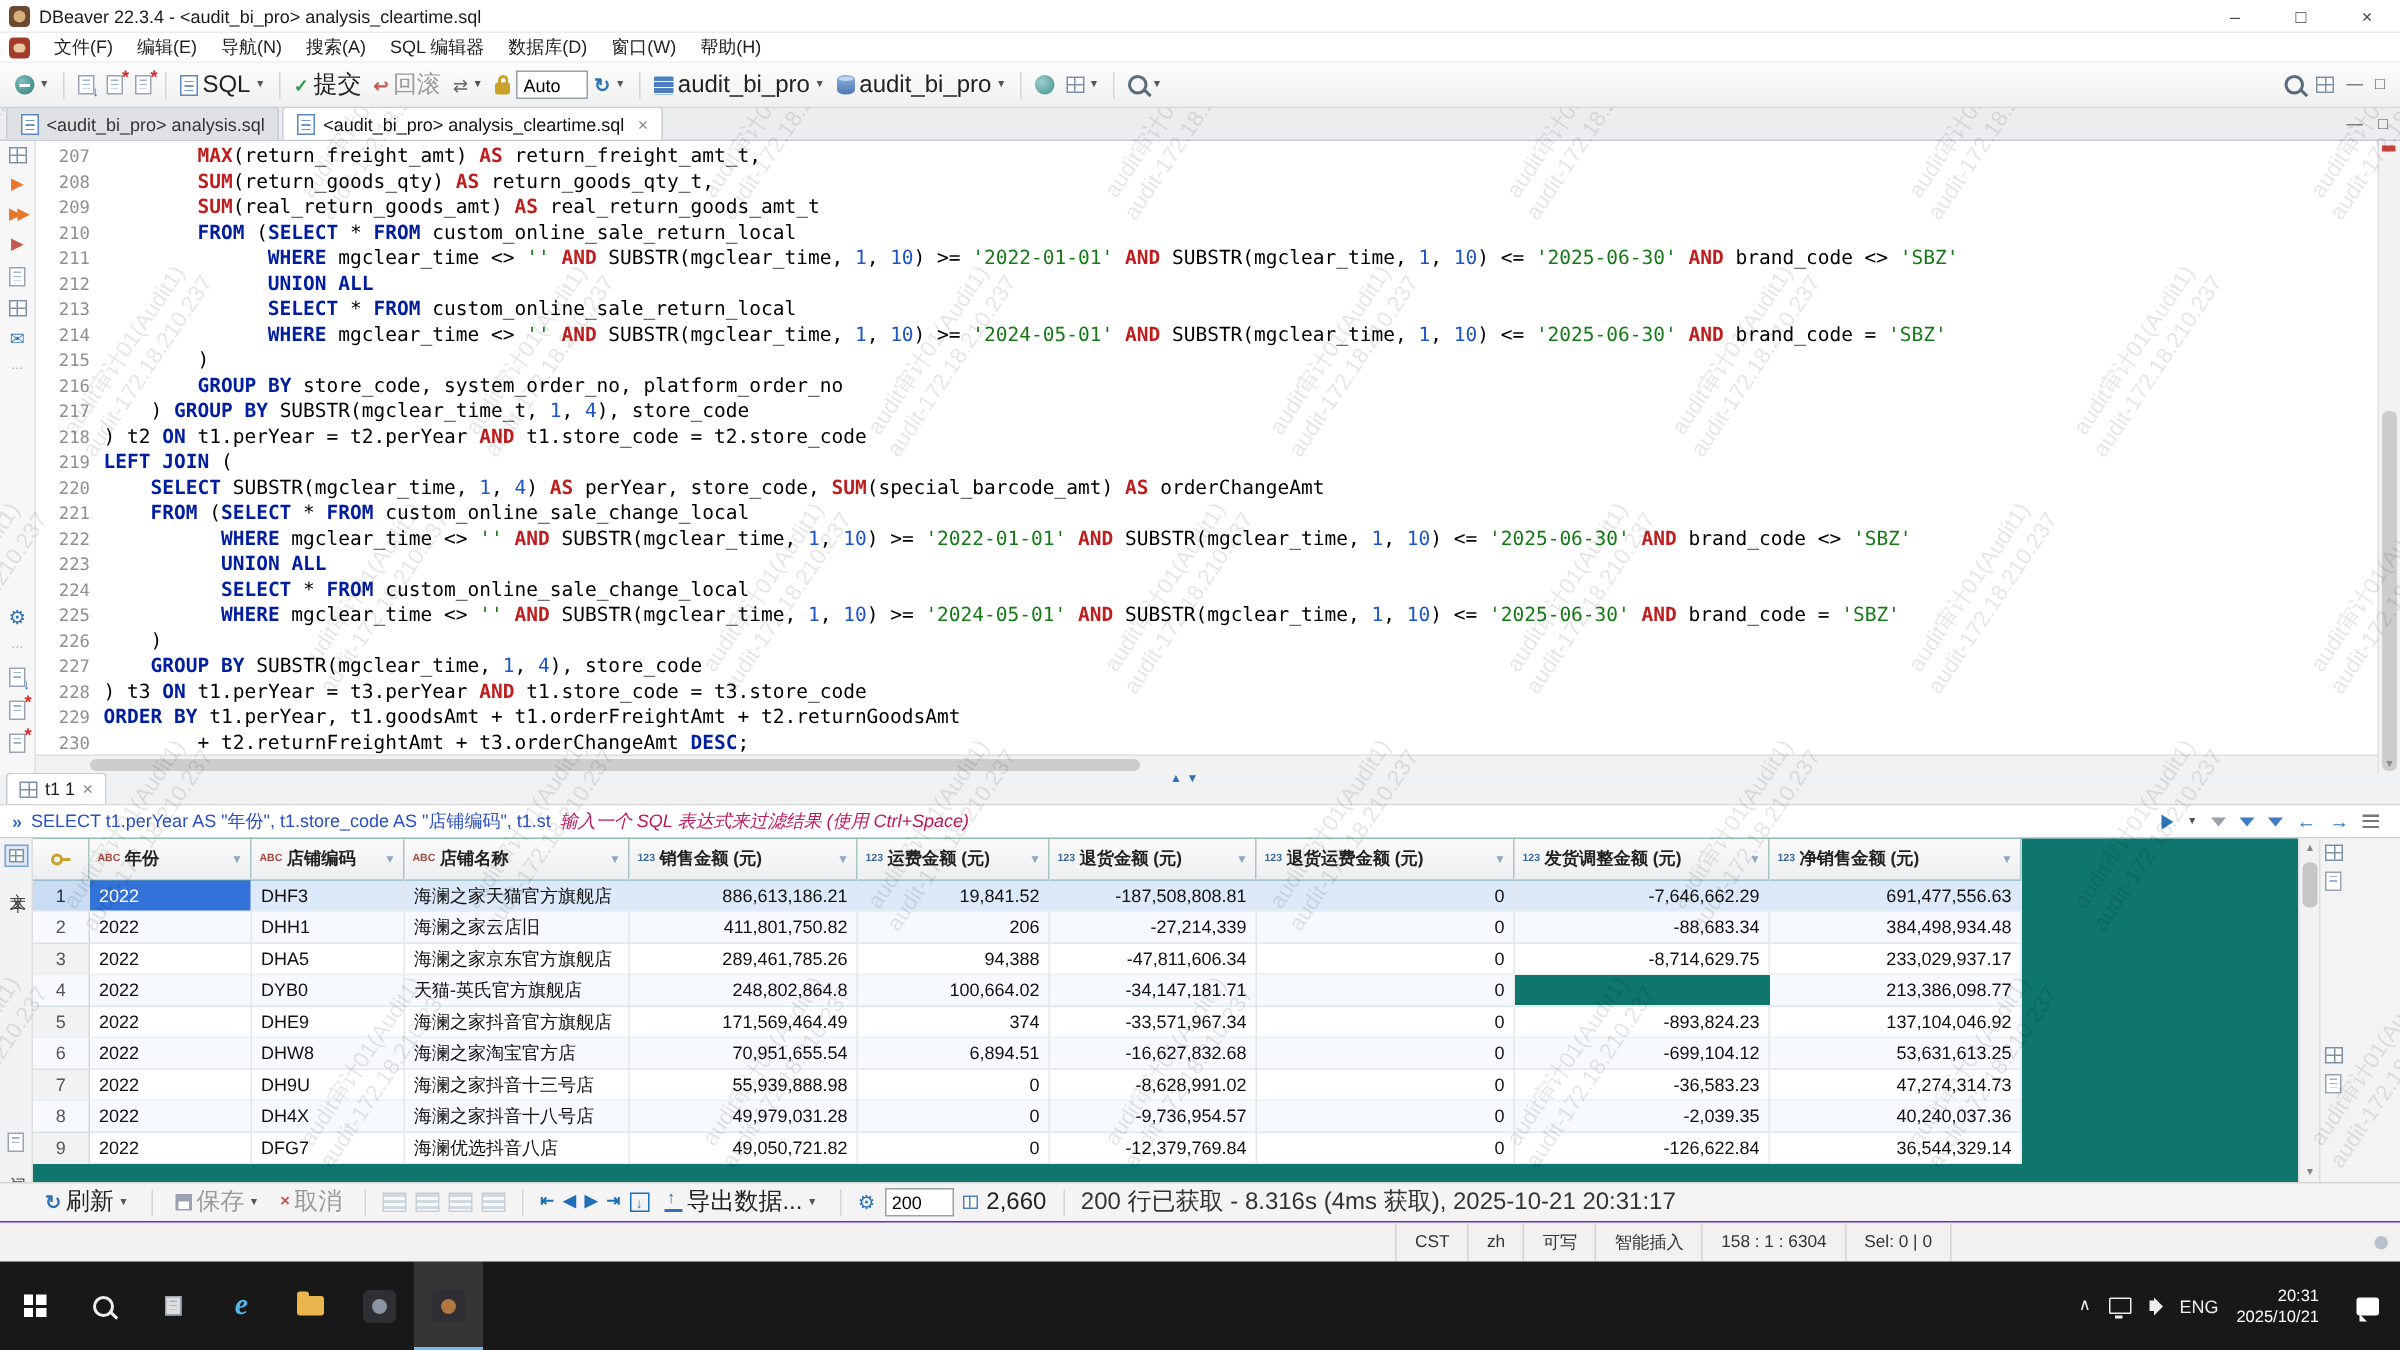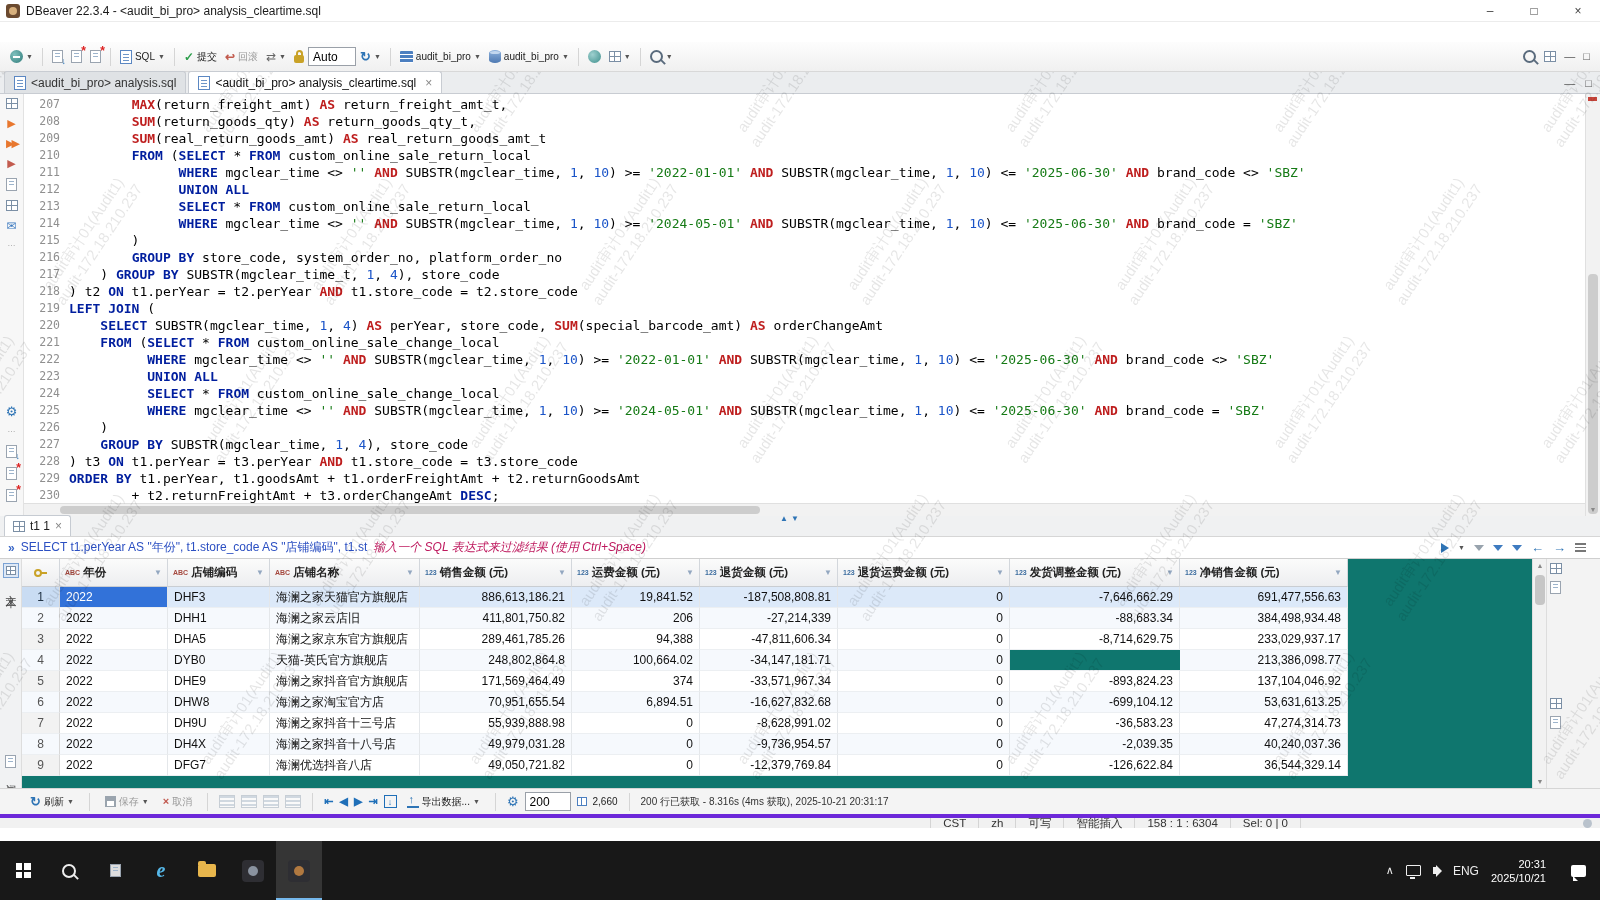--- a/index.html
+++ b/index.html
@@ -16,21 +16,21 @@
 
   
   .menubar{position:absolute;left:0;top:22px;width:100%;height:20px;background:#fff;display:flex;align-items:center;padding-left:4px;box-sizing:border-box;border-bottom:1px solid #f0f0f0}
   .menu-logo{width:14px;height:14px;border-radius:3px;background:#a33b2b;margin:0 8px 0 2px;position:relative;flex:none}
   .menu-logo::after{content:"";position:absolute;left:3px;top:4px;width:8px;height:6px;border-radius:3px;background:#e8c9a0}
   .menu-item{padding:2px 8px;font-size:12px;color:#222;white-space:nowrap}
 
   
   .toolbar{position:absolute;left:0;top:42px;width:100%;height:30px;background:linear-gradient(#fdfdfd,#f0f0f0);border-bottom:1px solid #d8d8d8;display:flex;align-items:center;padding:0 6px;box-sizing:border-box}
   .tb-btn{display:flex;align-items:center;gap:3px;padding:3px 4px;border-radius:2px}
-  .tb-label{font-size:10px;color:#222;white-space:nowrap}
+  .tb-label{font-size:16px;color:#222;white-space:nowrap}
   .tb-label.dim{color:#9a9a9a}
   .tb-sep{width:1px;height:18px;background:#d5d5d5;margin:0 5px;flex:none}
   .caret{font-size:7px;color:#555;line-height:1}
   .txt-input{height:19px;border:1px solid #9aa0a8;background:#fff;font-size:12px;padding:0 4px;box-sizing:border-box;font-family:"Liberation Sans",sans-serif}
   .tb-right{margin-left:auto;display:flex;align-items:center;gap:8px;padding-right:4px}
 
   
   .ic{display:inline-block;position:relative;flex:none}
   .mag{width:9px;height:9px;border:2px solid #5a6b7d;border-radius:50%}
   .mag::after{content:"";position:absolute;width:2px;height:6px;background:#5a6b7d;transform:rotate(-45deg);right:-3px;bottom:-4px}
@@ -131,21 +131,21 @@
   .fetchall{width:13px;height:13px;border:1px solid #1f6fb8;color:#1f6fb8;font-size:9px;display:flex;align-items:center;justify-content:center;box-sizing:border-box}
   .exp{width:12px;height:13px}
   .exp::before{content:"↑";position:absolute;left:2px;top:-2px;color:#2e74b5;font-weight:bold;font-size:11px}
   .exp::after{content:"";position:absolute;left:0;bottom:0;width:12px;height:2px;background:#2e74b5}
   .floppy{width:11px;height:11px;background:#9aa4ae;position:relative}
   .floppy::after{content:"";position:absolute;left:2px;bottom:1px;width:7px;height:5px;background:#fff}
   .xred{color:#c0564c;font-weight:bold;font-size:11px;line-height:1}
   .badge-ic{width:10px;height:9px;border:1px solid #4c7fc0;box-sizing:border-box;background:linear-gradient(#4c7fc0,#4c7fc0) 50% 0/1px 100% no-repeat,#fff}
 
   
-  .statusbar{position:absolute;left:0;top:814px;width:100%;height:14px;background:#f1f1f1;border-top:4px solid #6d28d9;display:flex;align-items:stretch;justify-content:flex-end;box-sizing:border-box;font-size:11.5px;color:#333}
+  .statusbar{position:absolute;left:0;top:814px;width:100%;height:27px;background:#f1f1f1;border-top:1px solid #6d28d9;display:flex;align-items:stretch;justify-content:flex-end;box-sizing:border-box;font-size:11.5px;color:#333}
   .sb-cell{display:flex;align-items:center;padding:0 12px;border-left:1px solid #d4d4d4;white-space:nowrap}
   .sb-tail{width:300px;border-left:1px solid #d4d4d4;display:flex;align-items:center;justify-content:flex-end;padding-right:8px;box-sizing:border-box}
   .sb-dot{width:9px;height:9px;border-radius:50%;background:#b9c2cc}
 
   
   .taskbar{position:absolute;left:0;top:841px;width:100%;height:59px;background:#181818;display:flex;align-items:center;box-sizing:border-box;color:#fff}
   .tb-app{width:46px;height:100%;display:flex;align-items:center;justify-content:center;position:relative}
   .tb-app.active{background:rgba(255,255,255,.13);box-shadow:inset 0 -2px 0 #76b9ed}
   .winlogo{width:15px;height:15px;position:relative}
   .winlogo span{position:absolute;width:6.5px;height:6.5px;background:#fff}
@@ -181,20 +181,33 @@
   <div class="titlebar">
     <span class="app-logo ic"></span>
     <span class="title-text">DBeaver 22.3.4 - &lt;audit_bi_pro&gt; analysis_cleartime.sql</span>
     <div class="win-controls">
       <span class="winbtn">–</span>
       <span class="winbtn">□</span>
       <span class="winbtn">×</span>
     </div>
   </div>
 
+  <div class="menubar">
+    <span class="menu-logo ic"></span>
+    <nav id="menu-items" style="display:flex">
+        <span class="menu-item">文件(F)</span>
+        <span class="menu-item">编辑(E)</span>
+        <span class="menu-item">导航(N)</span>
+        <span class="menu-item">搜索(A)</span>
+        <span class="menu-item">SQL 编辑器</span>
+        <span class="menu-item">数据库(D)</span>
+        <span class="menu-item">窗口(W)</span>
+        <span class="menu-item">帮助(H)</span>
+      </nav>
+  </div>
 
   <div class="toolbar">
     <span class="tb-btn">
         <span class="ic plug"></span>
         <span class="caret">▼</span>
       </span>
     <span class="tb-sep"></span>
     <span class="tb-btn">
         <span class="ic doc dl"></span>
       </span>

